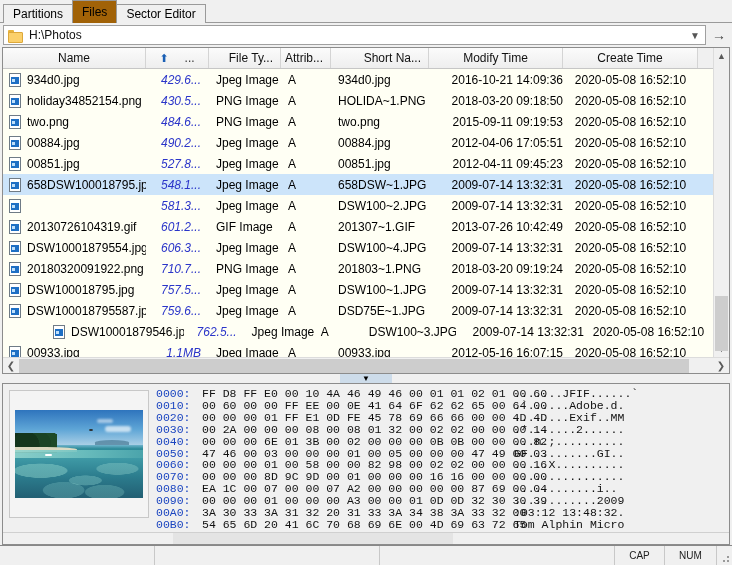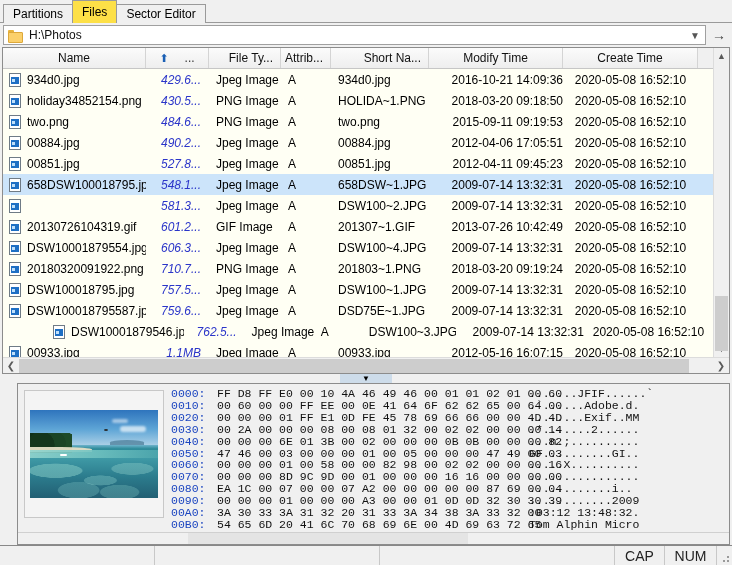--- a/index.html
+++ b/index.html
@@ -35,21 +35,21 @@
     margin-right: -1px;
     font-size: 12px;
     color: #000;
     position: relative;
     z-index: 1;
     white-space: nowrap;
   }
   .tab.active {
     height: 23px;
     line-height: 22px;
-    background: #fde047;
+    background: #a16207;
     border-color: #9a9a9a;
     z-index: 3;
   }
 
   
   .addrbar {
     height: 24px;
     display: flex;
     align-items: center;
     padding: 2px 2px 2px 3px;
@@ -174,21 +174,21 @@
   .splitter .grip {
     position:absolute; left:50%; transform:translateX(-50%); top:0;
     width:52px; height:9px; background:#cddcea;
     display:flex; align-items:center; justify-content:center;
     font-size:8px; color:#000; line-height:1;
   }
 
   
   .bottom {
     flex: 1 1 auto;
-    margin: 0 2px 0 17px;
+    margin: 0 2px 0 2px;
     border: 1px solid #8c8c8c;
     background: #6d28d9;
     display: flex;
     overflow: hidden;
     position: relative;
   }
   .preview {
     width: 152px; flex:0 0 auto;
     padding: 6px;
     display:flex; align-items:flex-start; justify-content:center;
@@ -255,21 +255,21 @@
 
   .bottom-hsb {
     position:absolute; left:0; right:0; bottom:0; height:12px;
     background:#f0f0f0; border-top:1px solid #d0d0d0; display:flex;
   }
   .bottom-hsb .bthumb { width: 280px; margin-left: 170px; background:#e4e4e4; }
 
   
   .statusbar {
     height: 20px; flex:0 0 auto; display:flex; align-items:stretch;
-    background:#f0f0f0; border-top:1px solid #888; font-size:14px; color:#222;
+    background:#f0f0f0; border-top:1px solid #888; font-size:10px; color:#222;
   }
   .sb {
     display:flex; align-items:center; justify-content:center;
     border-right:1px solid #c8c8c8;
   }
   .sb.grow { flex:1 1 auto; }
   .sb.p1 { width: 155px; }
   .sb.p2 { width: 225px; }
   .sb.cap { width: 50px; }
   .sb.num { width: 52px; }

